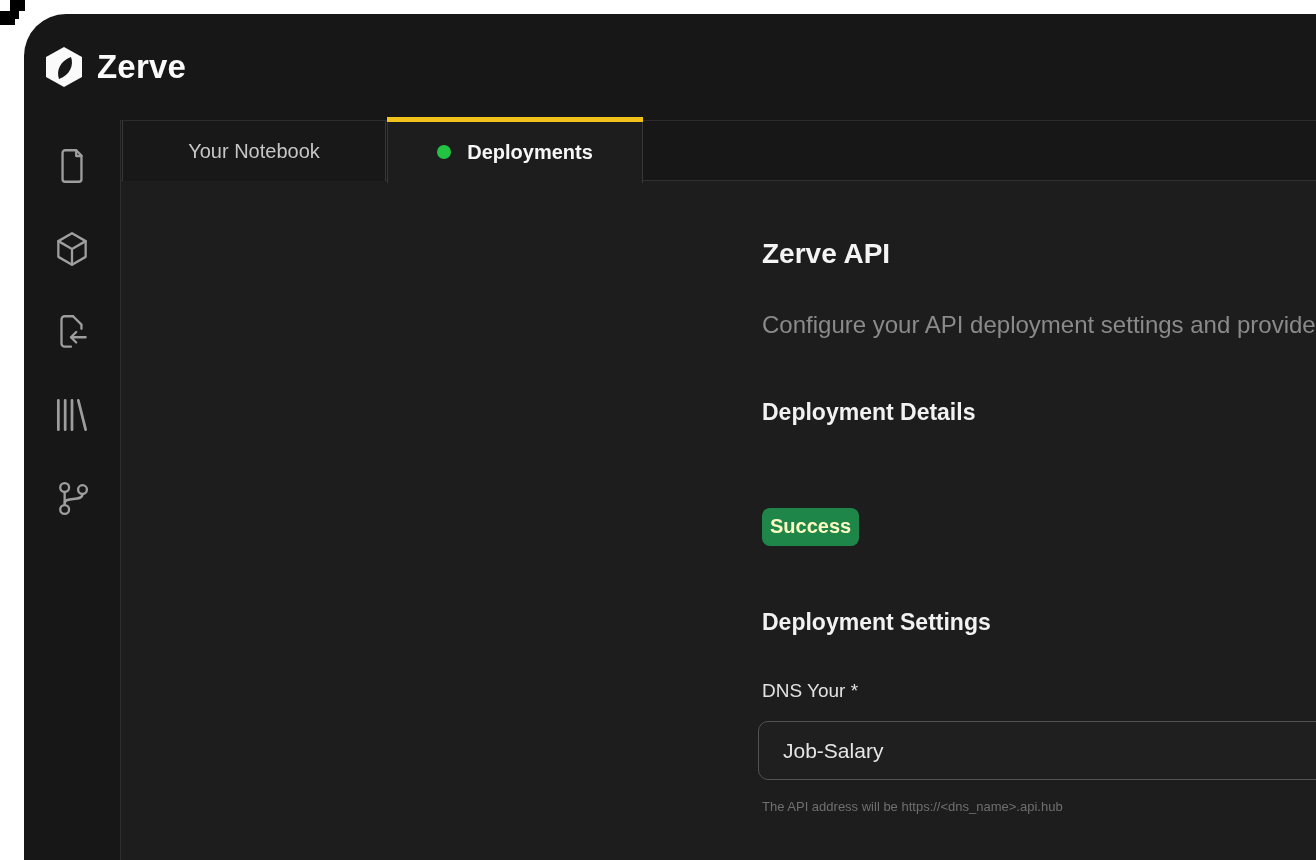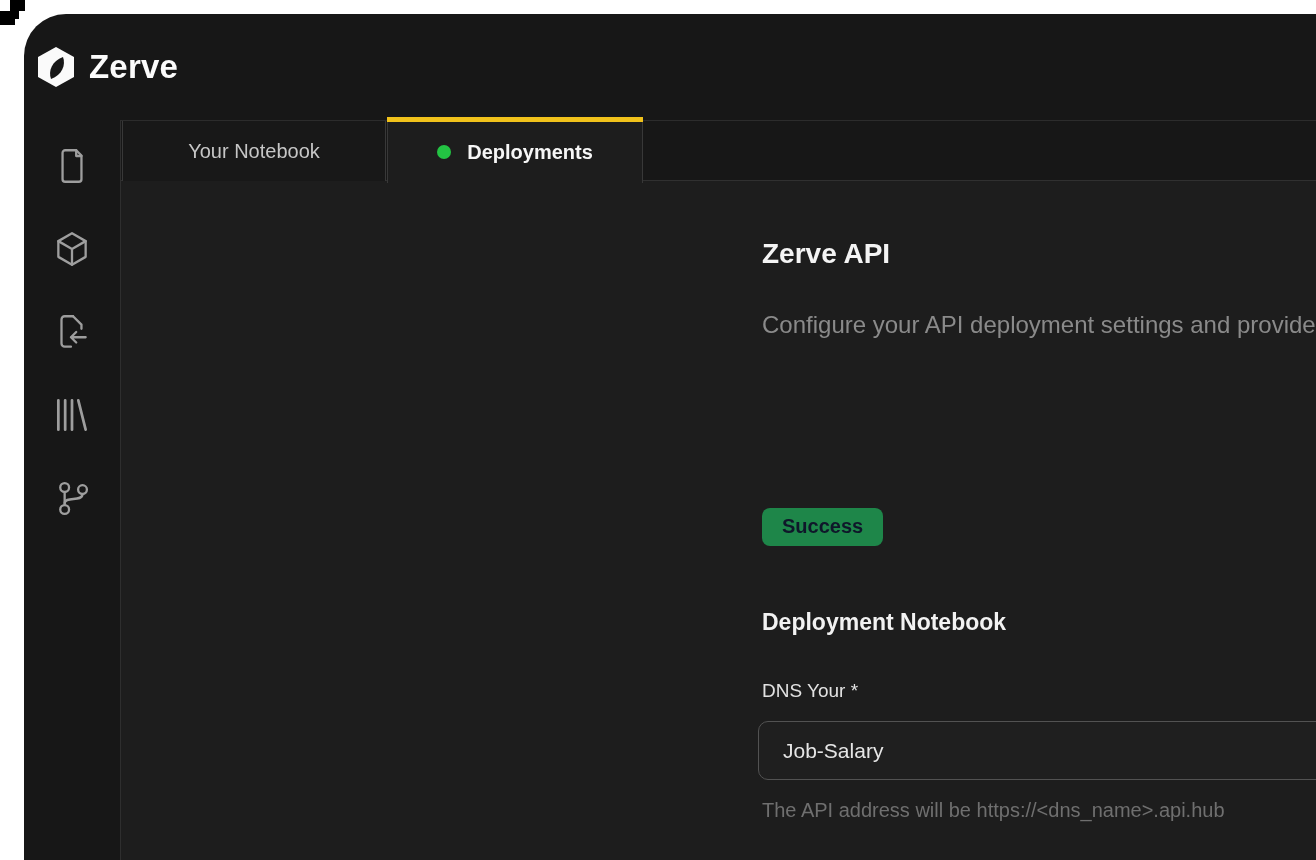--- a/index.html
+++ b/index.html
@@ -10,21 +10,21 @@
   .pixel { position:absolute; background:#000; }
   .px-a { left:10px; top:0;    width:15px; height:11px; }
   .px-b { left:0;    top:11px; width:15px; height:14px; }
   .px-c { left:11px; top:11px; width:8px;  height:8px;  }
 
   
   .window { position:absolute; left:24px; top:14px; width:1292px; height:846px;
             background:#171717; border-top-left-radius:42px; overflow:hidden; }
 
   
-  .header { height:106px; display:flex; align-items:center; padding-left:12px; }
+  .header { height:106px; display:flex; align-items:center; padding-left:12px;margin-left:8px; }
   .logo { width:40px; height:42px; flex:0 0 auto; }
   .brand { margin-left:13px; font-size:33px; font-weight:700; color:#fbfbfb; letter-spacing:0.2px; }
 
   
   .bodyrow { position:absolute; left:0; top:106px; right:0; bottom:0; display:flex; }
 
   
   .sidebar { width:97px; border-right:1px solid #2e2e2e; background:#171717;
              display:flex; flex-direction:column; align-items:center;
              padding-top:25px; gap:41px; }
@@ -52,28 +52,28 @@
 
   
   .content { flex:1; position:relative; background:#1d1d1d; }
   .content > * { position:absolute; left:641px; white-space:nowrap; }
 
   .page-title   { top:57px;  font-size:28px; font-weight:700; color:#f4f4f4; }
   .page-desc    { top:130px; font-size:24px; color:#8a8a8a; }
   .section-h    { font-size:23px; font-weight:700; color:#f2f2f2; }
   .details-h    { top:218px; }
   .settings-h   { top:428px; }
-  .badge { top:327px; display:inline-block; padding:7px 20px 8px;
-           border-radius:8px; color:#0f172a; font-size:20px; font-weight:700; }
+  .badge { top:327px; display:inline-block; padding:7px 8px 8px;
+           border-radius:8px; color:#fef9c3; font-size:20px; font-weight:700; }
   .field-label  { top:499px; font-size:19px; color:#e2e2e2; }
   .text-input { top:540px; left:637px; width:706px; height:59px;
                 background:#1f1f1f; border:1px solid #525252; border-radius:10px;
                 padding:0 24px; font-size:21px; color:#e6e6e6;
                 font-family:"Liberation Sans","DejaVu Sans",sans-serif; outline:none; }
-  .field-helper { top:618px; font-size:20px; color:#6f6f6f; }
+  .field-helper { top:618px; font-size:13px; color:#6f6f6f; }
 </style>
 </head>
 <body>
 
 <div class="pixel px-a"></div>
 <div class="pixel px-b"></div>
 <div class="pixel px-c"></div>
 
 <div class="window">
 
@@ -133,23 +133,24 @@
           <div class="accent-bar" style="background: rgb(241, 194, 27);"></div>
           <span class="status-dot" style="background: rgb(35, 195, 67);"></span>
           <span>Deployments</span>
         </div>
       </div>
 
       <div class="content">
         <div class="page-title">Zerve API</div>
         <div class="page-desc">Configure your API deployment settings and provide</div>
 
+        <div class="section-h details-h">Deployment Details</div>
         <div class="badge" style="background: rgb(30, 134, 73);">Success</div>
 
-        <div class="section-h settings-h">Deployment Notebook</div>
+        <div class="section-h settings-h">Deployment Settings</div>
 
         <div class="field-label">DNS Your *</div>
         <input class="text-input" type="text" value="Job-Salary" style="">
         <div class="field-helper">The API address will be https://&lt;dns_name&gt;.api.hub</div>
       </div>
 
     </div>
   </div>
 </div>
 

